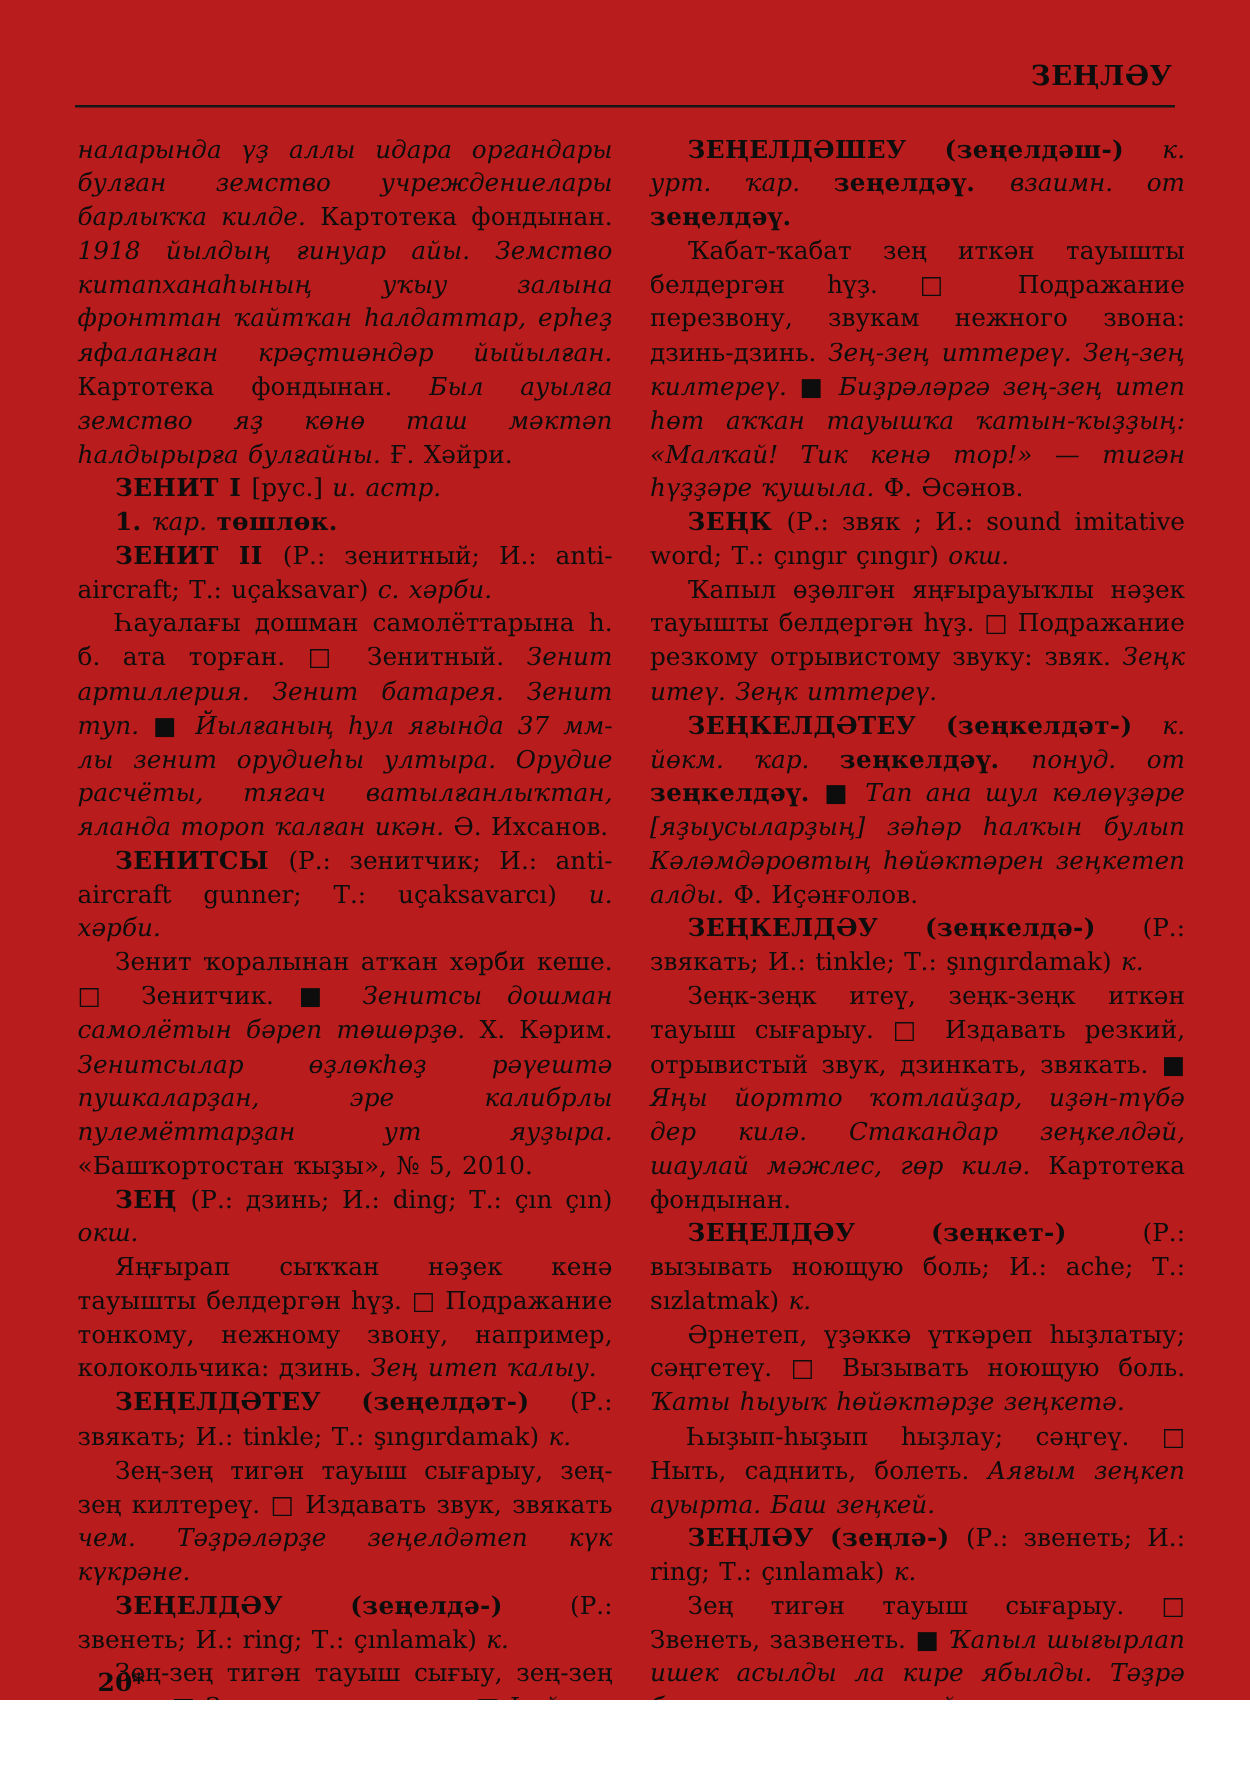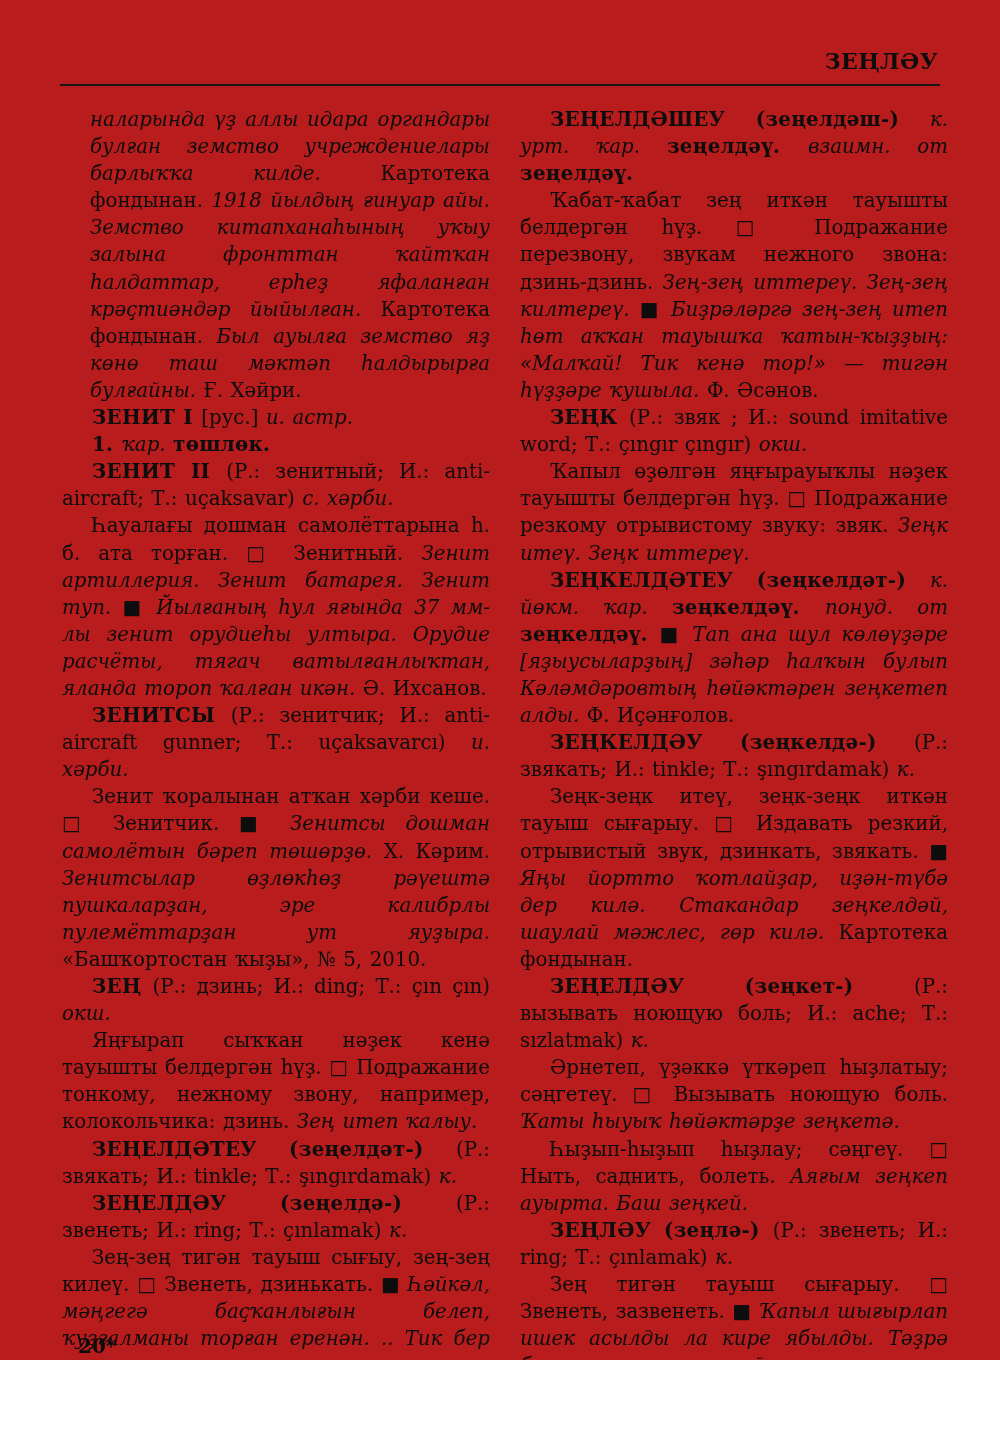--- a/index.html
+++ b/index.html
@@ -25,21 +25,21 @@
   }
   .col{width:428px;}
   p.para{
     margin:0;
     font-size:19.8px;
     line-height:27.1px;
     text-align:justify;
     text-indent:30px;
     word-spacing:1.2px;
   }
-  p.para.noindent{text-indent:0;margin-left:28px;}
+  p.para.noindent{text-indent:0;}
   .it{font-style:italic;}
   .bd{font-weight:bold;letter-spacing:.3px;}
   .sig{
     position:absolute;left:78px;top:1334px;
     font-size:20px;font-weight:bold;
   }
   .pagenum{
     position:absolute;top:1328px;left:0;width:1000px;
     text-align:center;font-size:20px;
   }
@@ -57,20 +57,21 @@
         <p class="para noindent"><span class="it">наларында үҙ аллы идара органдары булған земство учреждениелары барлыҡҡа килде. </span><span>Картотека фондынан. </span><span class="it">1918 йылдың ғинуар айы. Земство китапханаһының уҡыу залына фронттан ҡайтҡан һалдаттар, ерһеҙ яфаланған крәҫтиәндәр йыйылған. </span><span>Картотека фондынан. </span><span class="it">Был ауылға земство яҙ көнө таш мәктәп һалдырырға булғайны. </span><span>Ғ. Хәйри.</span></p>
         <p class="para"><span class="bd">ЗЕНИТ I </span><span>[рус.] </span><span class="it">и. астр.</span></p>
         <p class="para"><span class="bd">1. </span><span class="it">ҡар. </span><span class="bd">төшлөк.</span></p>
         <p class="para"><span class="bd">ЗЕНИТ II </span><span>(Р.: зенитный; И.: anti-aircraft; Т.: uçaksavar) </span><span class="it">с. хәрби.</span></p>
         <p class="para"><span>Һауалағы дошман самолёттарына һ. б. ата торған. □ Зенитный. </span><span class="it">Зенит артиллерия. Зенит батарея. Зенит туп. </span><span>■ </span><span class="it">Йылғаның һул яғында 37 мм-лы зенит орудиеһы ултыра. Орудие расчёты, тягач ватылғанлыҡтан, яланда тороп ҡалған икән. </span><span>Ә. Ихсанов.</span></p>
         <p class="para"><span class="bd">ЗЕНИТСЫ </span><span>(Р.: зенитчик; И.: anti-aircraft gunner; Т.: uçaksavarcı) </span><span class="it">и. хәрби.</span></p>
         <p class="para"><span>Зенит ҡоралынан атҡан хәрби кеше. □ Зенитчик. ■ </span><span class="it">Зенитсы дошман самолётын бәреп төшөрҙө. </span><span>Х. Кәрим. </span><span class="it">Зенитсылар өҙлөкһөҙ рәүештә пушкаларҙан, эре калибрлы пулемёттарҙан ут яуҙыра. </span><span>«Башҡортостан ҡыҙы», № 5, 2010.</span></p>
         <p class="para"><span class="bd">ЗЕҢ </span><span>(Р.: дзинь; И.: ding; Т.: çın çın) </span><span class="it">окш.</span></p>
         <p class="para"><span>Яңғырап сыҡҡан нәҙек кенә тауышты белдергән һүҙ. □ Подражание тонкому, нежному звону, например, колокольчика: дзинь. </span><span class="it">Зең итеп ҡалыу.</span></p>
         <p class="para"><span class="bd">ЗЕҢЕЛДӘТЕУ (зеңелдәт-) </span><span>(Р.: звякать; И.: tinkle; Т.: şıngırdamak) </span><span class="it">к.</span></p>
+        <p class="para"><span>Зең-зең тигән тауыш сығарыу, зең-зең килтереү. □ Издавать звук, звякать </span><span class="it">чем. Тәҙрәләрҙе зеңелдәтеп күк күкрәне.</span></p>
         <p class="para"><span class="bd">ЗЕҢЕЛДӘУ (зеңелдә-) </span><span>(Р.: звенеть; И.: ring; Т.: çınlamak) </span><span class="it">к.</span></p>
         <p class="para"><span>Зең-зең тигән тауыш сығыу, зең-зең килеү. □ Звенеть, дзинькать. ■ </span><span class="it">Һәйкәл, мәңгегә баҫҡанлығын белеп, ҡуҙғалманы торған еренән. .. Тик бер ваҡыт, тарта торғас, уның китте ҡулы һынып, зеңелдәп. </span></p>
       </div>
     <div class="col">
         <p class="para"><span class="bd">ЗЕҢЕЛДӘШЕУ (зеңелдәш-) </span><span class="it">к. урт. ҡар. </span><span class="bd">зеңелдәү. </span><span class="it">взаимн. от </span><span class="bd">зеңелдәү.</span></p>
         <p class="para"><span>Ҡабат-ҡабат зең иткән тауышты белдергән һүҙ. □ Подражание перезвону, звукам нежного звона: дзинь-дзинь. </span><span class="it">Зең-зең иттереү. Зең-зең килтереү. </span><span>■ </span><span class="it">Биҙрәләргә зең-зең итеп һөт аҡҡан тауышҡа ҡатын-ҡыҙҙың: «Малҡай! Тик кенә тор!» — тигән һүҙҙәре ҡушыла. </span><span>Ф. Әсәнов.</span></p>
         <p class="para"><span class="bd">ЗЕҢК </span><span>(Р.: звяк ; И.: sound imitative word; Т.: çıngır çıngır) </span><span class="it">окш.</span></p>
         <p class="para"><span>Ҡапыл өҙөлгән яңғырауыҡлы нәҙек тауышты белдергән һүҙ. □ Подражание резкому отрывистому звуку: звяк. </span><span class="it">Зеңк итеү. Зеңк иттереү.</span></p>
         <p class="para"><span class="bd">ЗЕҢКЕЛДӘТЕУ (зеңкелдәт-) </span><span class="it">к. йөкм. ҡар. </span><span class="bd">зеңкелдәү. </span><span class="it">понуд. от </span><span class="bd">зеңкелдәү. </span><span>■ </span><span class="it">Тап ана шул көлөүҙәре [яҙыусыларҙың] зәһәр һалҡын булып Кәләмдәровтың һөйәктәрен зеңкетеп алды. </span><span>Ф. Иҫәнғолов.</span></p>
         <p class="para"><span class="bd">ЗЕҢКЕЛДӘУ (зеңкелдә-) </span><span>(Р.: звякать; И.: tinkle; Т.: şıngırdamak) </span><span class="it">к.</span></p>

